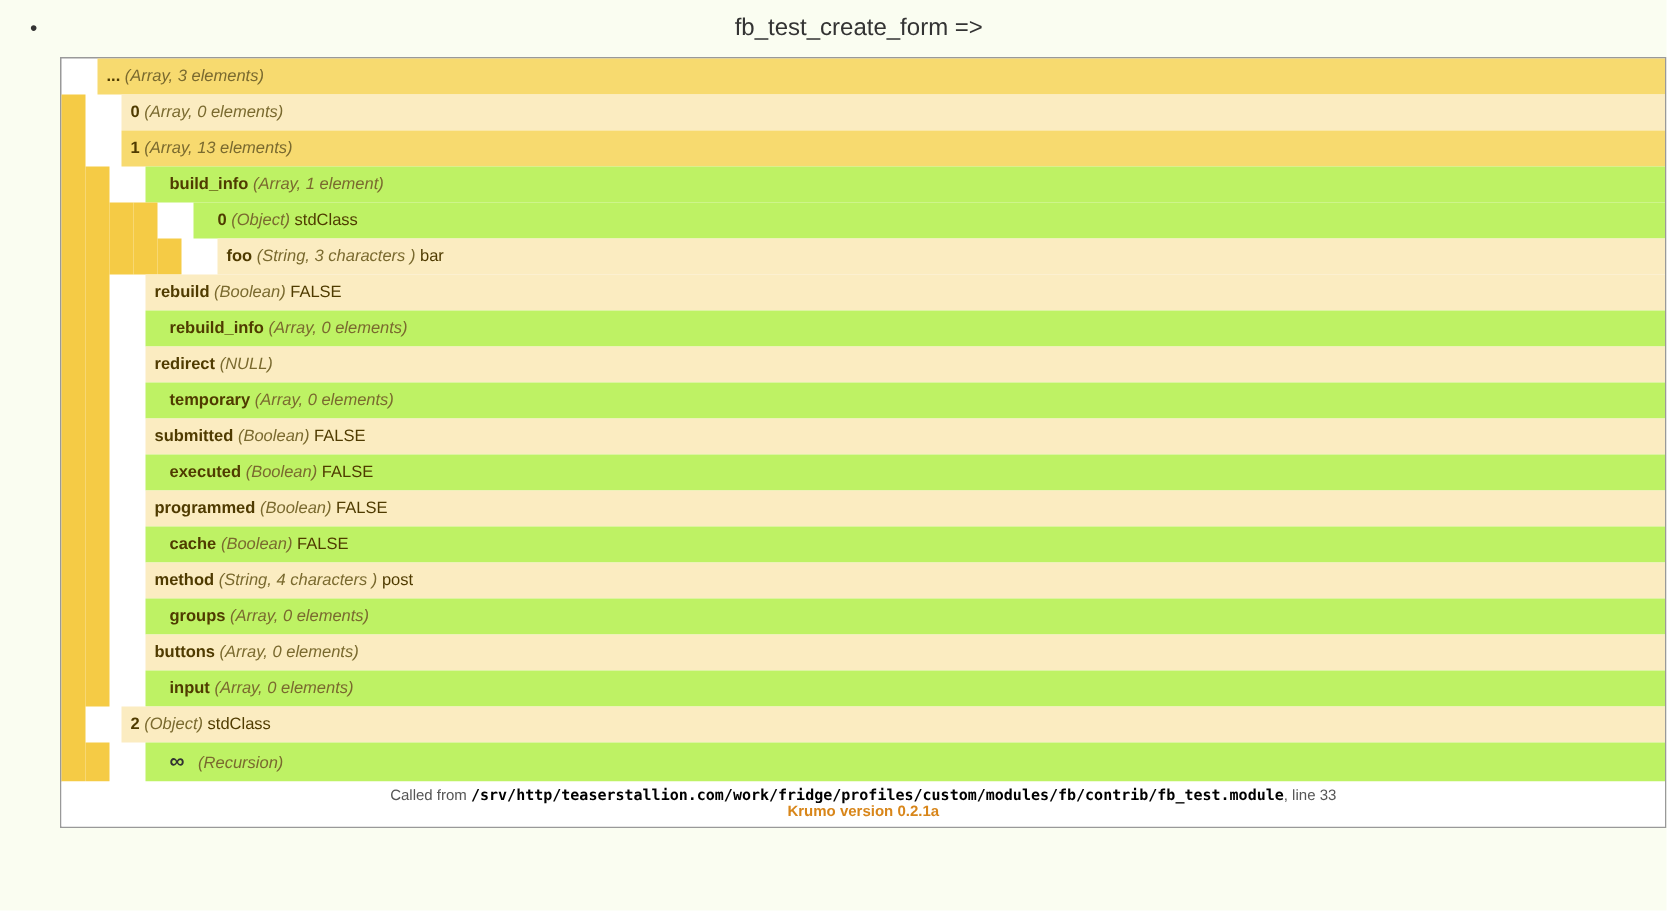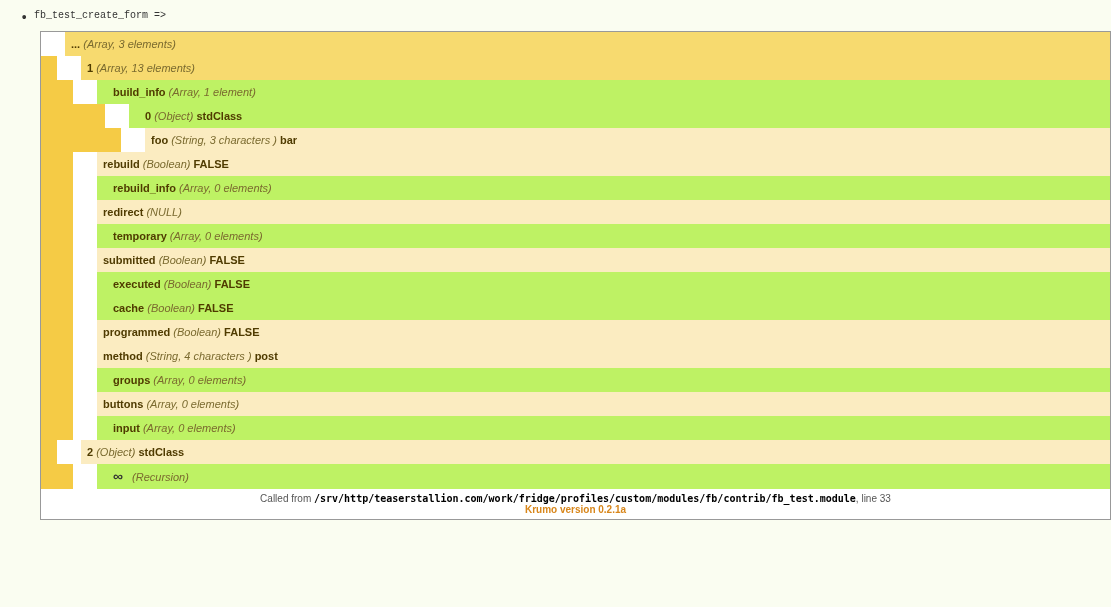--- a/index.html
+++ b/index.html
@@ -5,26 +5,27 @@
   * { box-sizing: border-box; margin: 0; padding: 0; }
   body {
     font-family: "Lucida Grande", Verdana, Geneva, Arial, sans-serif;
     font-size: 11px;
     background: #fafdf1;
     padding: 10px 0 0 20px;
     width: 1111px;
     color: #333;
   }
   .top-label {
-    font-family: Liberation Mono, monospace;
-    font-size: 10px;
+    font-family: Liberation Sans, sans-serif;
+    font-size: 16px;
     color: #333;
     margin: 0 0 10px 0;
     position: relative;
     padding-left: 14px;
+    text-align: center;
   }
   .top-label::before {
     content: "•";
     position: absolute;
     left: 0;
     top: 0;
     font-size: 14px;
   }
   .krumo-wrap {
     margin-left: 20px;
@@ -34,21 +35,21 @@
   .row {
     padding: 4px 6px;
     font-size: 11px;
     line-height: 16px;
     cursor: pointer;
     white-space: nowrap;
     margin-left: 24px;
   }
   .key { font-weight: bold; color: #4f3b00; }
   .type { font-style: italic; color: #7a6a2f; }
-  .val { font-weight: bold; color: #4f3b00; }
+  .val { font-weight: normal; color: #4f3b00; }
   .nest { border-left: 16px solid #f5cb45; }
 
   
   .r0 { background: #f7da6f; }
   .r1 { background: #fbecc1; }
   .r2 { background: #bef264; padding-left: 16px; }
 
   .recursion-icon {
     display: inline-block;
     font-size: 14px;
@@ -80,20 +81,24 @@
 
 <div class="krumo-wrap">
 
   <div class="row r0">
     <span class="key">...</span>
     <span class="type">(Array, 3 elements)</span>
   </div>
 
   <div class="nest">
 
+    <div class="row r1">
+      <span class="key">0</span>
+      <span class="type">(Array, 0 elements)</span>
+    </div>
 
     <div class="row r0">
       <span class="key">1</span>
       <span class="type">(Array, 13 elements)</span>
     </div>
 
     <div class="nest">
 
       <div class="row r2">
         <span class="key">build_info</span>
@@ -143,28 +148,28 @@
         <span class="type">(Boolean)</span>
         <span class="val">FALSE</span>
       </div>
 
       <div class="row r2">
         <span class="key">executed</span>
         <span class="type">(Boolean)</span>
         <span class="val">FALSE</span>
       </div>
 
+      <div class="row r1">
+        <span class="key">programmed</span>
+        <span class="type">(Boolean)</span>
+        <span class="val">FALSE</span>
+      </div>
+
       <div class="row r2">
         <span class="key">cache</span>
-        <span class="type">(Boolean)</span>
-        <span class="val">FALSE</span>
-      </div>
-
-      <div class="row r1">
-        <span class="key">programmed</span>
         <span class="type">(Boolean)</span>
         <span class="val">FALSE</span>
       </div>
 
       <div class="row r1">
         <span class="key">method</span>
         <span class="type">(String, 4 characters )</span>
         <span class="val">post</span>
       </div>
 

